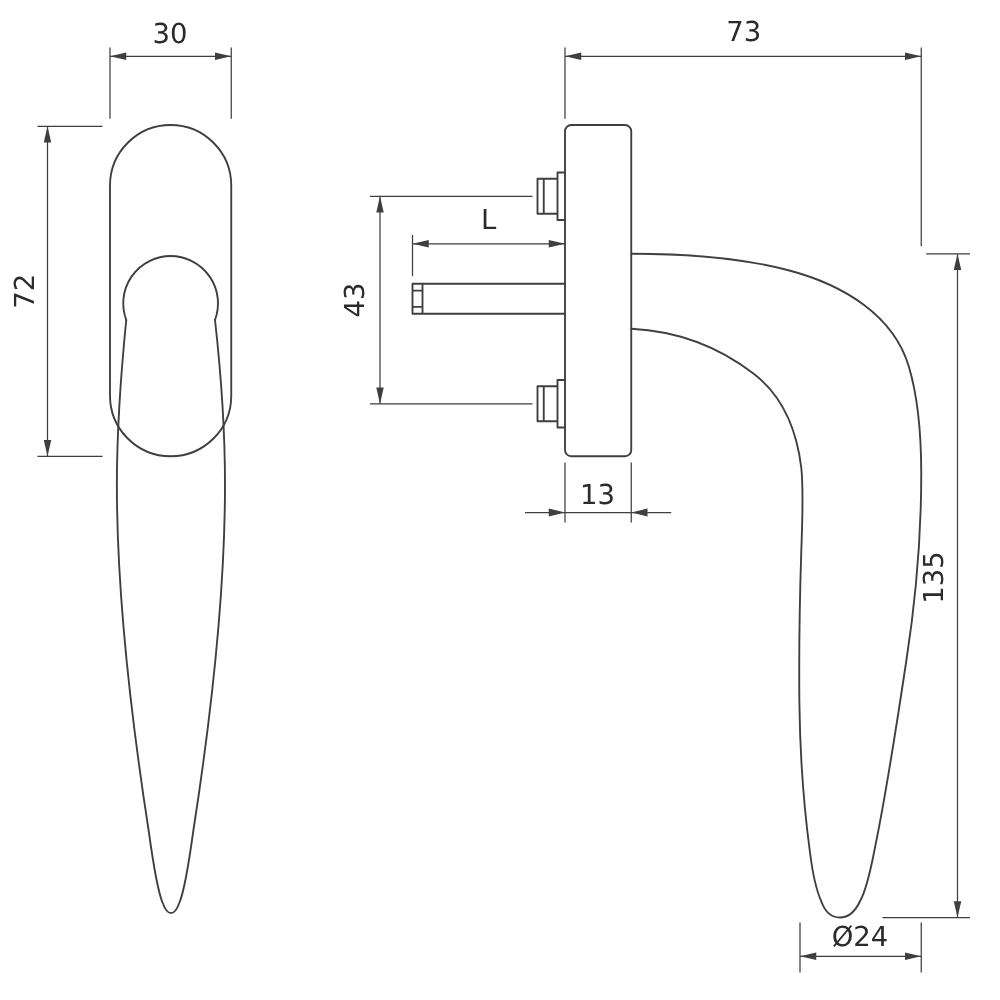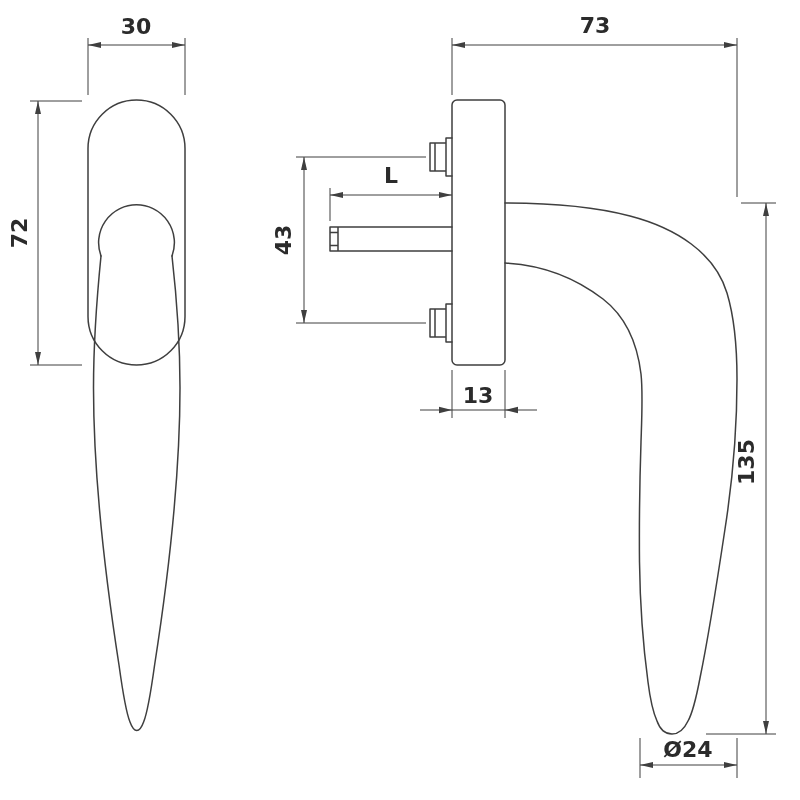--- a/index.html
+++ b/index.html
@@ -8,21 +8,20 @@
     background: #ffffff;
     width: 800px;
     height: 800px;
     font-family: "DejaVu Sans", sans-serif;
   }
   #stage {
     position: relative;
     width: 800px;
     height: 800px;
     background: #ffffff;
-    font-weight: bold;
   }
   svg { display: block; }
   .outline {
     fill: none;
     stroke: #3f3f3f;
     stroke-width: 1.5;
     stroke-linejoin: round;
     stroke-linecap: round;
   }
   .dim {

